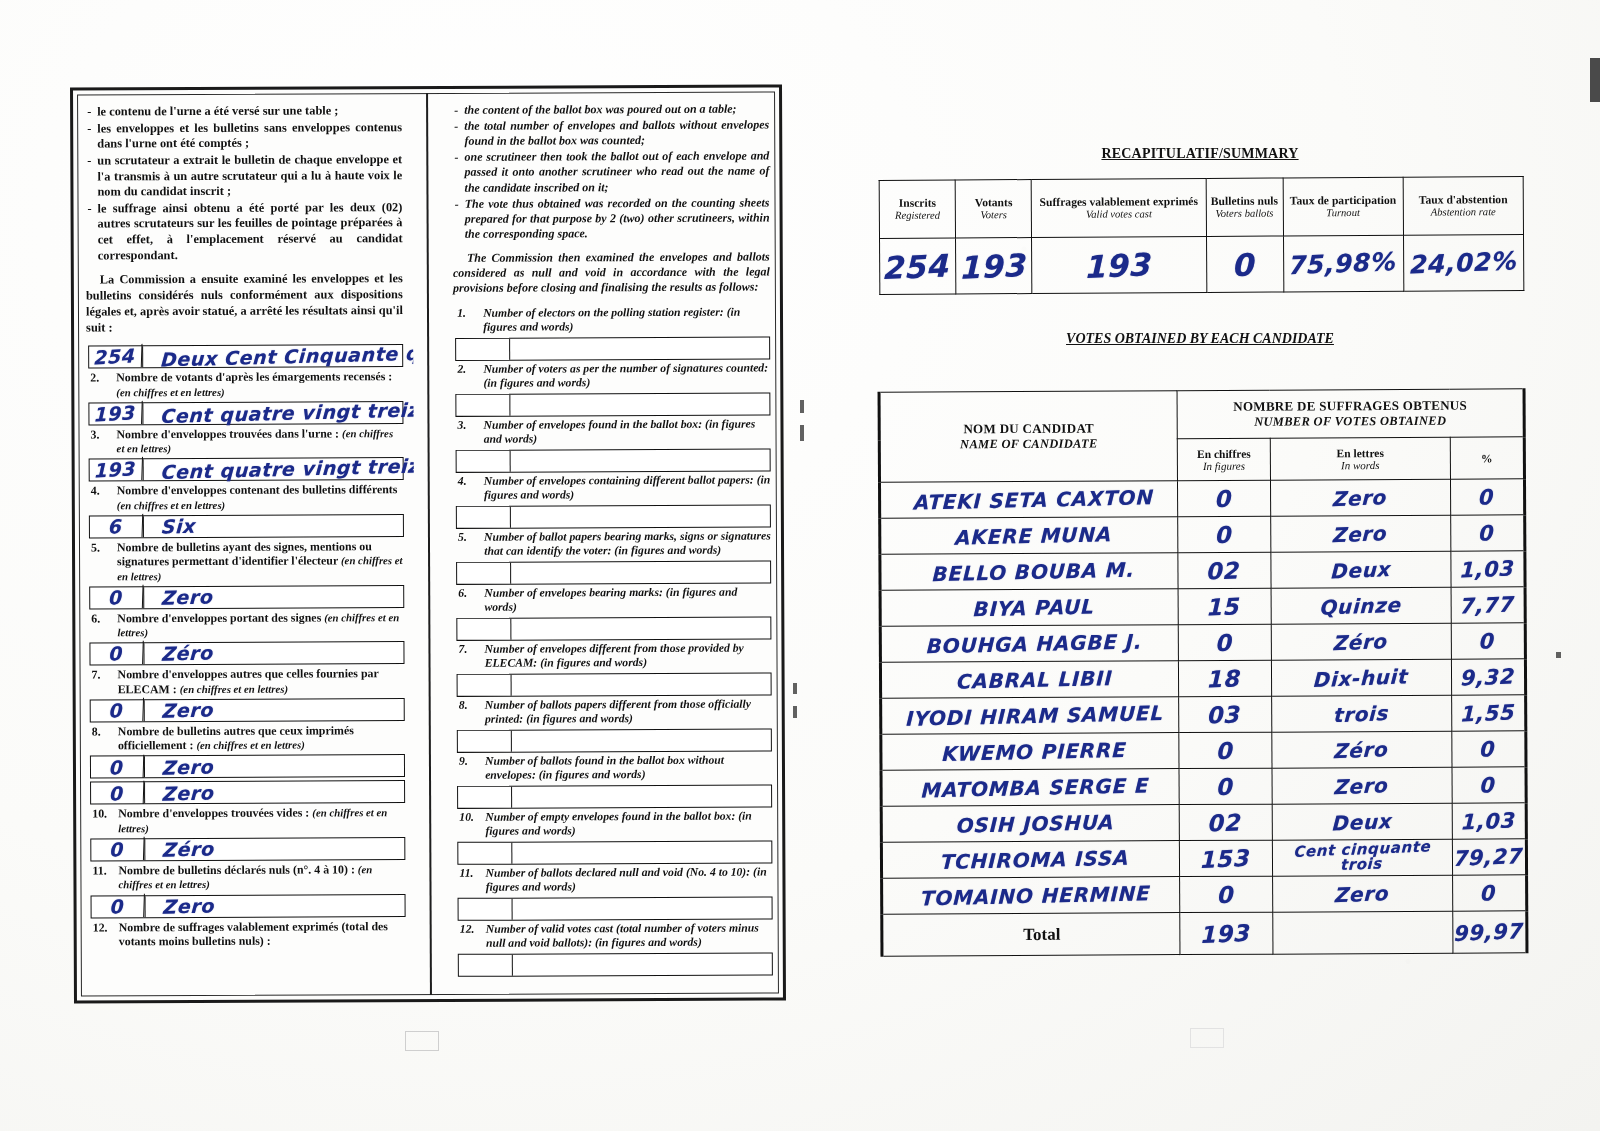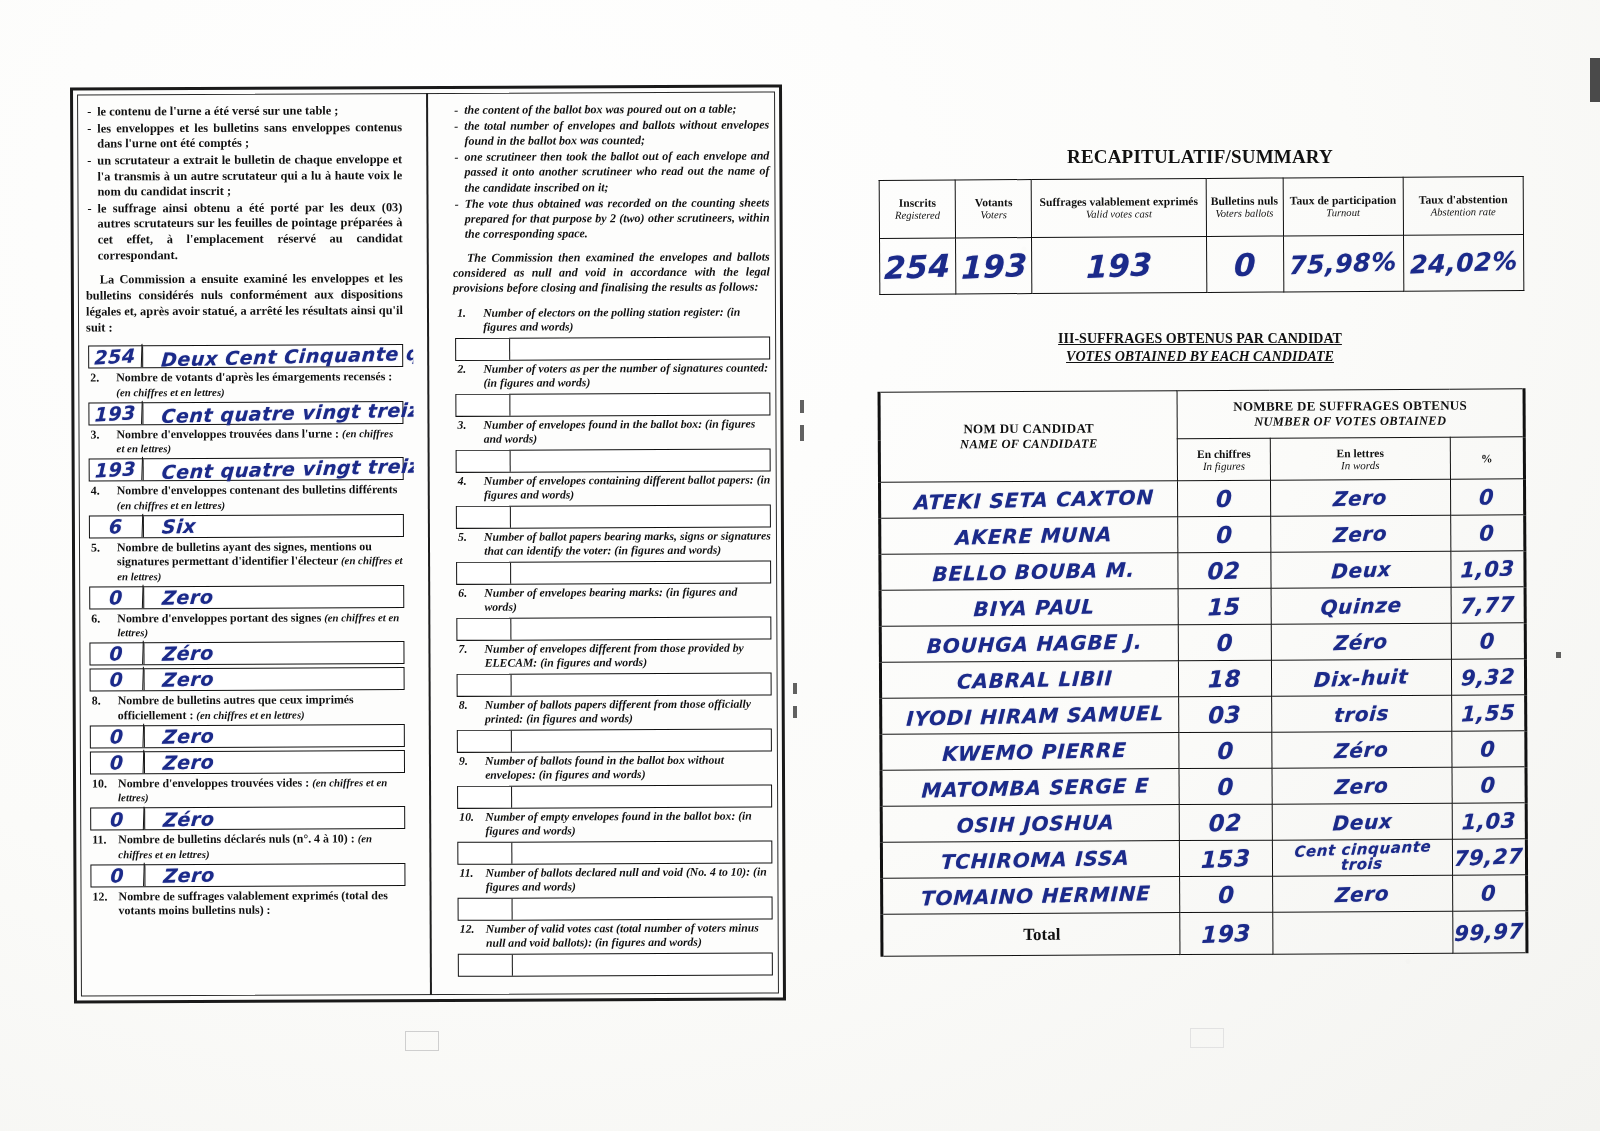--- a/index.html
+++ b/index.html
@@ -112,21 +112,22 @@
 
   
   .sec-title {
     position:absolute;
     text-align:center;
     font-weight:bold;
     font-family:"Liberation Serif", serif;
   }
   #recap-title {
     left:880px; top:146px; width:640px;
-    font-size:19px; letter-spacing:.2px;
+    font-size:14px; letter-spacing:.2px;
+    text-decoration:underline;
   }
   #recap-table {
     position:absolute; left:879px; top:178px; width:645px;
     border-collapse:collapse;
     transform: rotate(-0.35deg);
   }
   #recap-table td, #recap-table th {
     border:1.6px solid #111;
     text-align:center;
     vertical-align:middle;
@@ -201,21 +202,21 @@
 <span class="speck" style="left:1556px;top:652px;width:5px;height:6px;"></span>
 
 <div id="left-sheet">
   <div class="col-split"></div>
 
   <div class="col col-fr">
     <ul class="bullets" id="fr-bullets">
         <li>le contenu de l'urne a été versé sur une table ;</li>
         <li>les enveloppes et les bulletins sans enveloppes contenus dans l'urne ont été comptés ;</li>
         <li>un scrutateur a extrait le bulletin de chaque enveloppe et l'a transmis à un autre scrutateur qui a lu à haute voix le nom du candidat inscrit ;</li>
-        <li>le suffrage ainsi obtenu a été porté par les deux (03) autres scrutateurs sur les feuilles de pointage préparées à cet effet, à l'emplacement réservé au candidat correspondant.</li>
+        <li>le suffrage ainsi obtenu a été porté par les deux (02) autres scrutateurs sur les feuilles de pointage préparées à cet effet, à l'emplacement réservé au candidat correspondant.</li>
       </ul>
     <div class="para">La Commission a ensuite examiné les enveloppes et les bulletins considérés nuls conformément aux dispositions légales et, après avoir statué, a arrêté les résultats ainsi qu'il suit :</div>
     <ol class="qlist" id="fr-items" style="list-style: none;">
         <li>
           <div class="ansbox">
             <div class="fig">
               <span class="hw fig">254</span>
             </div>
             <div class="wrd">
               <span class="hw">Deux Cent Cinquante quatre</span>
@@ -271,20 +272,21 @@
           <div class="ansbox">
             <div class="fig">
               <span class="hw fig">0</span>
             </div>
             <div class="wrd">
               <span class="hw">Zéro</span>
             </div>
           </div>
         </li>
         <li>
+          <div class="qlabel"><span style="display: inline-block; width: 26px; margin-left: -26px;">7.</span>Nombre d'enveloppes autres que celles fournies par ELECAM : <i>(en chiffres et en lettres)</i></div>
           <div class="ansbox">
             <div class="fig">
               <span class="hw fig">0</span>
             </div>
             <div class="wrd">
               <span class="hw">Zero</span>
             </div>
           </div>
         </li>
         <li>
@@ -472,21 +474,20 @@
         <td class="recap-val"><span class="hw">193</span></td>
         <td class="recap-val"><span class="hw">193</span></td>
         <td class="recap-val"><span class="hw">0</span></td>
         <td class="recap-val pct"><span class="hw">75,98%</span></td>
         <td class="recap-val pct"><span class="hw">24,02%</span></td>
       </tr>
     </tbody>
 </table>
 
 <div class="sec-title" id="cand-title">
-  <div class="l1">III-SUFFRAGES OBTENUS PAR CANDIDAT</div>
   <div class="l2">VOTES OBTAINED BY EACH CANDIDATE</div>
 </div>
 
 <table id="cand-table">
   <thead>
     <tr>
       <td class="outer-l" rowspan="2" style="height:54px;">
         <span class="ch-fr">NOM DU CANDIDAT</span>
         <span class="ch-en">NAME OF CANDIDATE</span>
       </td>

